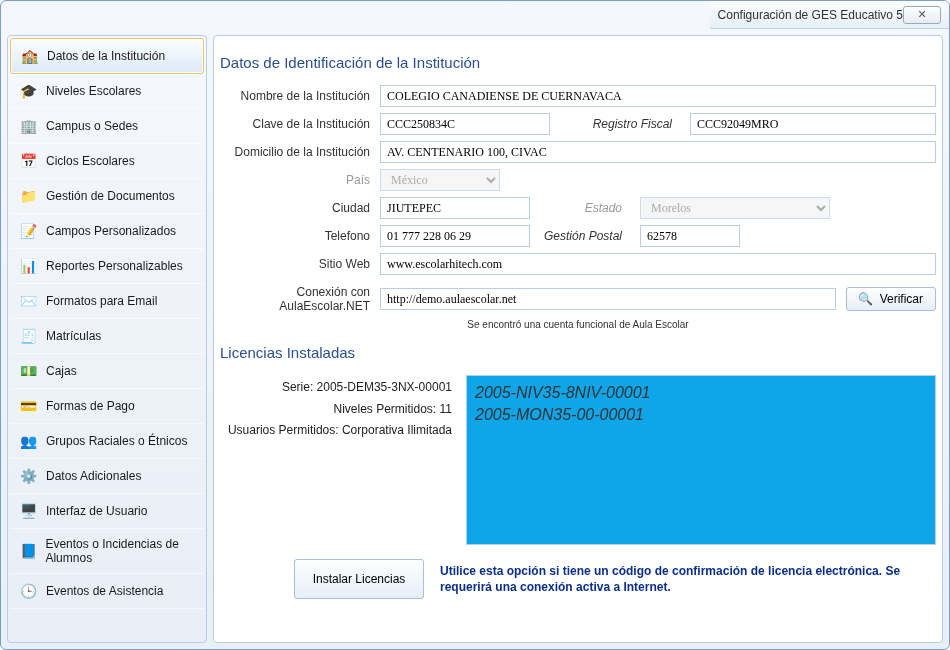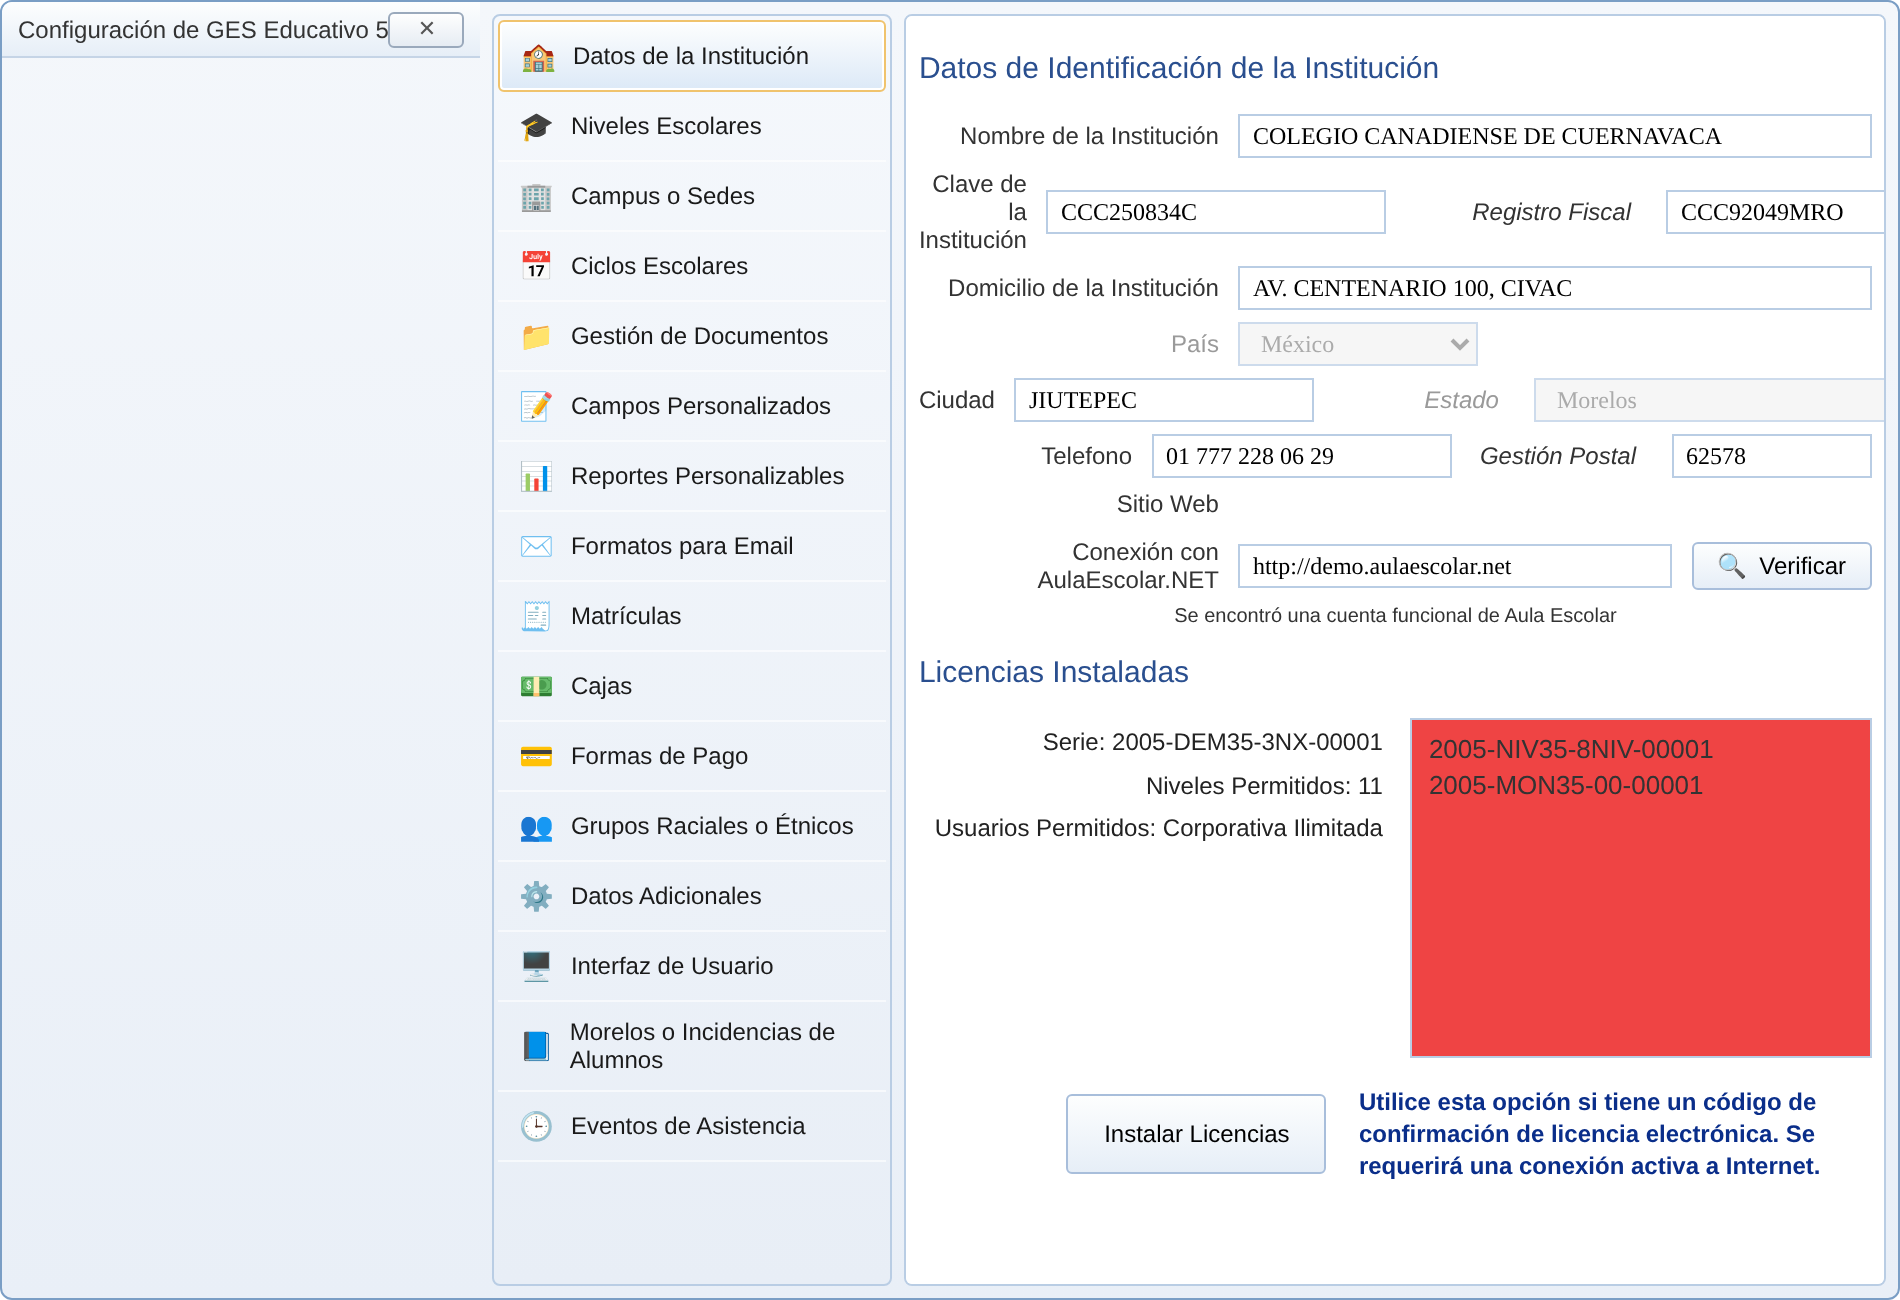--- a/index.html
+++ b/index.html
@@ -10,22 +10,23 @@
     background: #fff;
     color: #333;
   }
   .window {
     width: 950px;
     height: 650px;
     border: 1px solid #7a9ec5;
     border-radius: 6px;
     overflow: hidden;
     display: flex;
-    flex-direction: row;
+    flex-direction: column;
     background: linear-gradient(#f4f7fb, #e9eff7);
+    align-items: flex-end;
   }
   .titlebar {
     height: 28px;
     display: flex;
     align-items: center;
     padding: 0 8px;
     font-size: 12px;
     color: #333;
     background: linear-gradient(#fdfefe, #e6eef7);
     border-bottom: 1px solid #c5d4e6;
@@ -142,25 +143,26 @@
     font-size: 12px;
     font-weight: normal;
     color: #222;
     line-height: 1.8;
     padding-top: 2px;
   }
   .license-box {
     flex: 1;
     height: 170px;
     border: 1px solid #b9cde4;
-    background: #ef4444;
+    background: #0ea5e9;
     padding: 6px 8px;
-    font-size: 13px;
+    font-size: 16px;
     line-height: 1.4;
     overflow: auto;
+    font-style: italic;
   }
   .install-row {
     display: flex;
     align-items: center;
     gap: 16px;
     margin-top: 14px;
   }
   .btn-big {
     width: 130px; height: 40px;
     border: 1px solid #a8bedb;
@@ -252,21 +254,21 @@
         <div class="side-item">
           <span class="side-icon">⚙️</span>
           <span>Datos Adicionales</span>
         </div>
         <div class="side-item">
           <span class="side-icon">🖥️</span>
           <span>Interfaz de Usuario</span>
         </div>
         <div class="side-item">
           <span class="side-icon">📘</span>
-          <span>Morelos o Incidencias de Alumnos</span>
+          <span>Eventos o Incidencias de Alumnos</span>
         </div>
         <div class="side-item">
           <span class="side-icon">🕒</span>
           <span>Eventos de Asistencia</span>
         </div>
       </div>
 
     <div class="main">
 
       <div class="section-title">Datos de Identificación de la Institución</div>
@@ -318,20 +320,23 @@
         <div class="lbl">Telefono</div>
         <div class="val">
           <input class="text" style="width: 150px;" value="01 777 228 06 29">
           <div class="pair-label">Gestión Postal</div>
           <input class="text" style="width: 100px;" value="62578">
         </div>
       </div>
 
       <div class="form-row">
         <div class="lbl">Sitio Web</div>
+        <div class="val">
+          <input class="text wfull" value="www.escolarhitech.com" style="">
+        </div>
       </div>
 
       <div class="form-row" style="margin-top:10px">
         <div class="lbl">Conexión con AulaEscolar.NET</div>
         <div class="val">
           <input class="text wfull" value="http://demo.aulaescolar.net" style="">
           <button class="btn">
             <span>🔍</span>
             <span>Verificar</span>
           </button>

